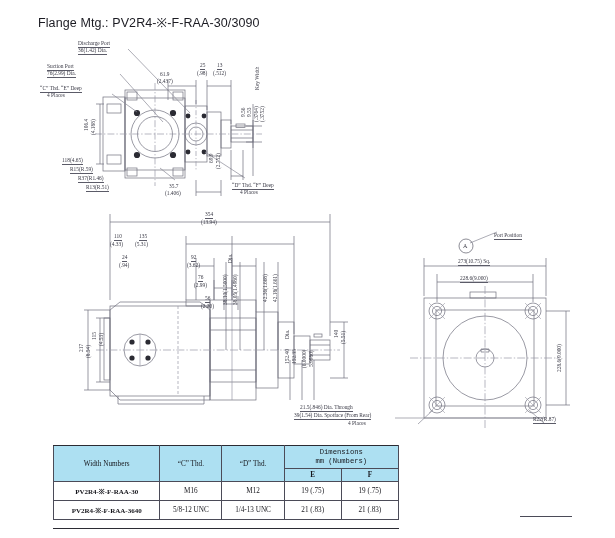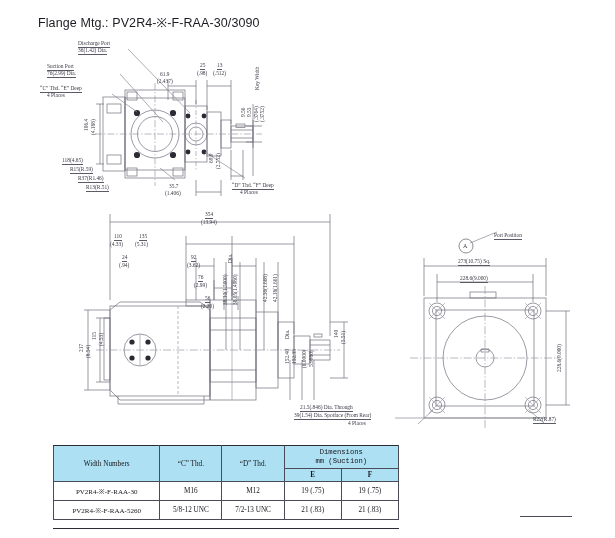--- a/index.html
+++ b/index.html
@@ -25,21 +25,21 @@
   svg.draw{position:absolute;left:0;top:0;width:615px;height:538px;overflow:visible;}
   
   .tbl{
     position:absolute;left:53px;top:445px;width:346px;
     border-collapse:collapse;
     font-family:"Liberation Serif", serif;font-size:7.2px;color:#16161c;
   }
   .tbl th,.tbl td{border:.7px solid #4b4b58;text-align:center;padding:2px 2px;}
   .tbl thead th{background:#ade0f2;font-weight:normal;}
   .tbl thead tr:first-child th{border-top:1.6px solid #2b2b33;}
-  .tbl .mdl{text-align:center;font-weight:normal;font-size:7px;}
+  .tbl .mdl{text-align:center;font-weight:bold;font-size:7px;}
   .tbl tbody td{background:#ffffff;height:14px;}
   .tbl .sub{font-weight:bold;}
   .tbl .dims{line-height:1.25;font-family:Liberation Mono, monospace;}
   .rule-bottom{position:absolute;left:53px;top:528px;width:346px;height:1.3px;background:#2b2b33;}
   .tick-right{position:absolute;left:520px;top:516px;width:52px;height:1px;background:#4b4b58;}
 </style>
 </head>
 <body>
 
 <div class="page">
@@ -355,40 +355,40 @@
   <div class="note c" style="left:348px;top:420px;">4 Places</div>
 
   <table class="tbl">
     <thead>
       <tr>
         <th rowspan="2" style="width:110px;">Width Numbers</th>
         <th rowspan="2" style="width:62px;margin-top:40px;">“C” Thd.</th>
         <th rowspan="2" style="width:62px;">“D” Thd.</th>
         <th colspan="2" class="dims">
           <span>Dimensions</span><br>
-          <span>mm (Suction)</span>
+          <span>mm (Numbers)</span>
         </th>
       </tr>
       <tr>
         <th class="sub" style="width:56px;">E</th>
         <th class="sub" style="width:56px;">F</th>
       </tr>
     </thead>
     <tbody>
       <tr>
         <td class="mdl">PV2R4-※-F-RAA-30</td>
         <td>M16</td>
         <td>M12</td>
         <td>19 (.75)</td>
         <td>19 (.75)</td>
       </tr>
       <tr>
-        <td class="mdl">PV2R4-※-F-RAA-5260</td>
+        <td class="mdl">PV2R4-※-F-RAA-3640</td>
         <td>5/8-12 UNC</td>
-        <td>7/2-13 UNC</td>
+        <td>1/4-13 UNC</td>
         <td>21 (.83)</td>
         <td>21 (.83)</td>
       </tr>
     </tbody>
   </table>
   <div class="rule-bottom"></div>
   <div class="tick-right"></div>
 
 </div>
 

